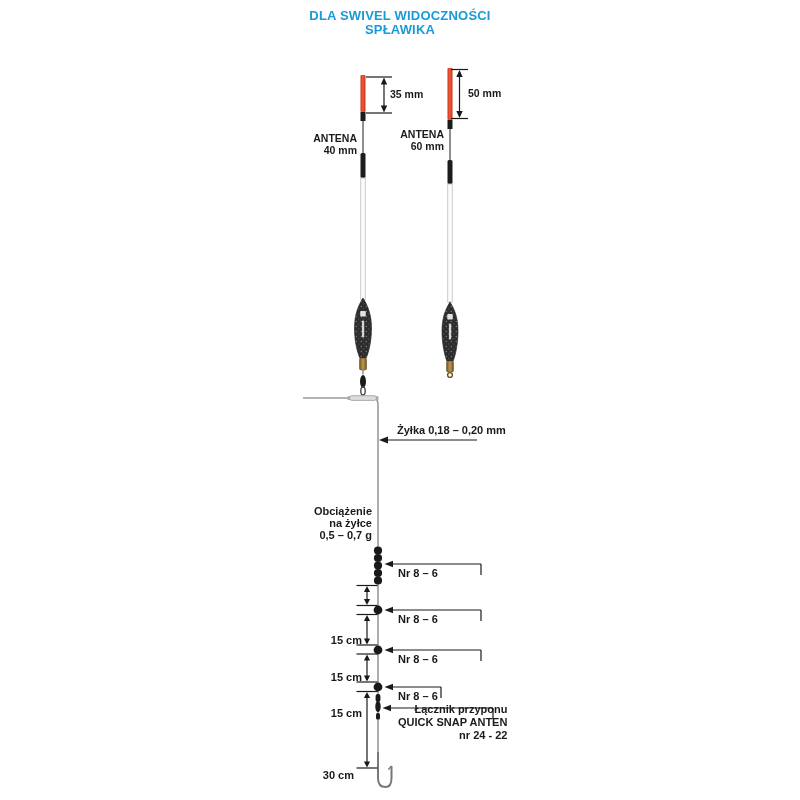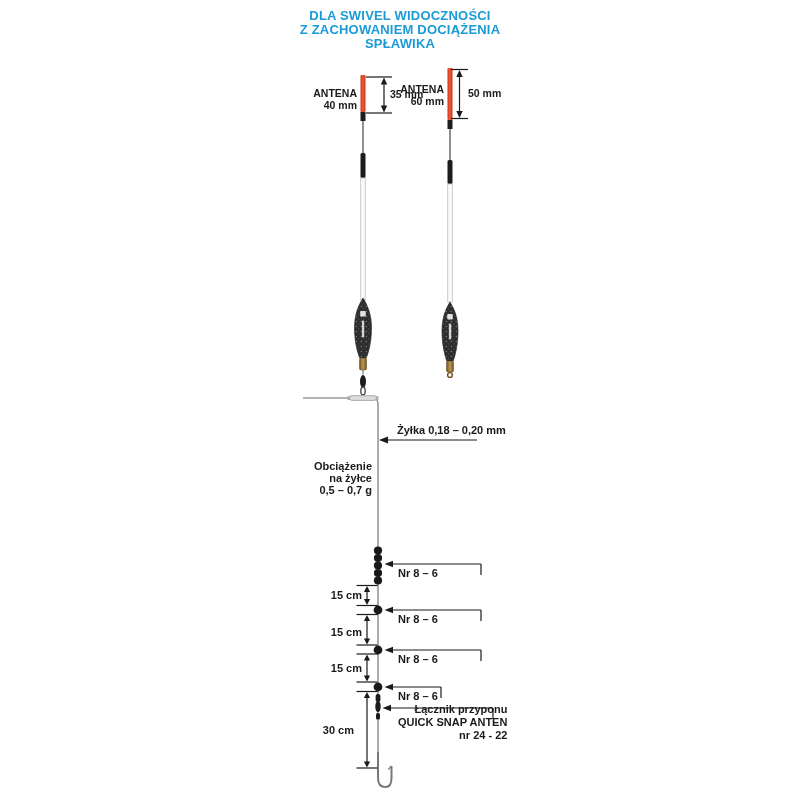--- a/index.html
+++ b/index.html
@@ -2,21 +2,21 @@
 <html><head>
 <meta charset="utf-8">
 <style>
   html,body{margin:0;padding:0;background:#ffffff;}
   .stage{position:relative;width:800px;height:800px;background:#ffffff;overflow:hidden;
          font-family:"Liberation Sans",sans-serif;}
   .title{position:absolute;left:190px;top:9px;width:420px;text-align:center;
          color:#1a9bd7;font:700 13px/14px "Liberation Sans",sans-serif;letter-spacing:.2px;}
   svg.rig{position:absolute;left:0;top:0;}
   .lbl{position:absolute;font:700 11px/12px "Liberation Sans",sans-serif;color:#1a1a1a;white-space:nowrap;text-align:right;}
-  .lbl.right{text-align:right;}
+  .lbl.right{text-align:right;margin-top:45px;}
   .lbl.small{font-size:10.5px;line-height:11.5px;}
   .lbl.snap{line-height:13px;}
 </style>
 </head>
 <body>
 
 <div class="stage">
 
   <svg class="rig" width="800" height="800" viewBox="0 0 800 800">
     <defs>
@@ -175,21 +175,20 @@
           <line x1="356.5" y1="768" x2="377.5" y2="768"></line>
         <line x1="367" y1="694" x2="367" y2="765.5"></line>
         <polygon points="367,692 363.9,698 370.1,698" fill="#1a1a1a" stroke="none"></polygon>
         <polygon points="367,767.5 363.9,761.5 370.1,761.5" fill="#1a1a1a" stroke="none"></polygon>
       </g>
     </g>
   </svg>
 
   <div class="title">
     <div>DLA SWIVEL WIDOCZNOŚCI</div>
-    <div>Z ZACHOWANIEM DOCIĄŻENIA</div>
     <div>SPŁAWIKA</div>
   </div>
 
   <div class="lbl small right" style="left:297px;top:88px;width:60px">
     <div>ANTENA</div>
     <div>40 mm</div>
   </div>
   <div class="lbl small" style="left:390px;top:89px">35 mm</div>
 
   <div class="lbl small right" style="left:384px;top:84px;width:60px">

